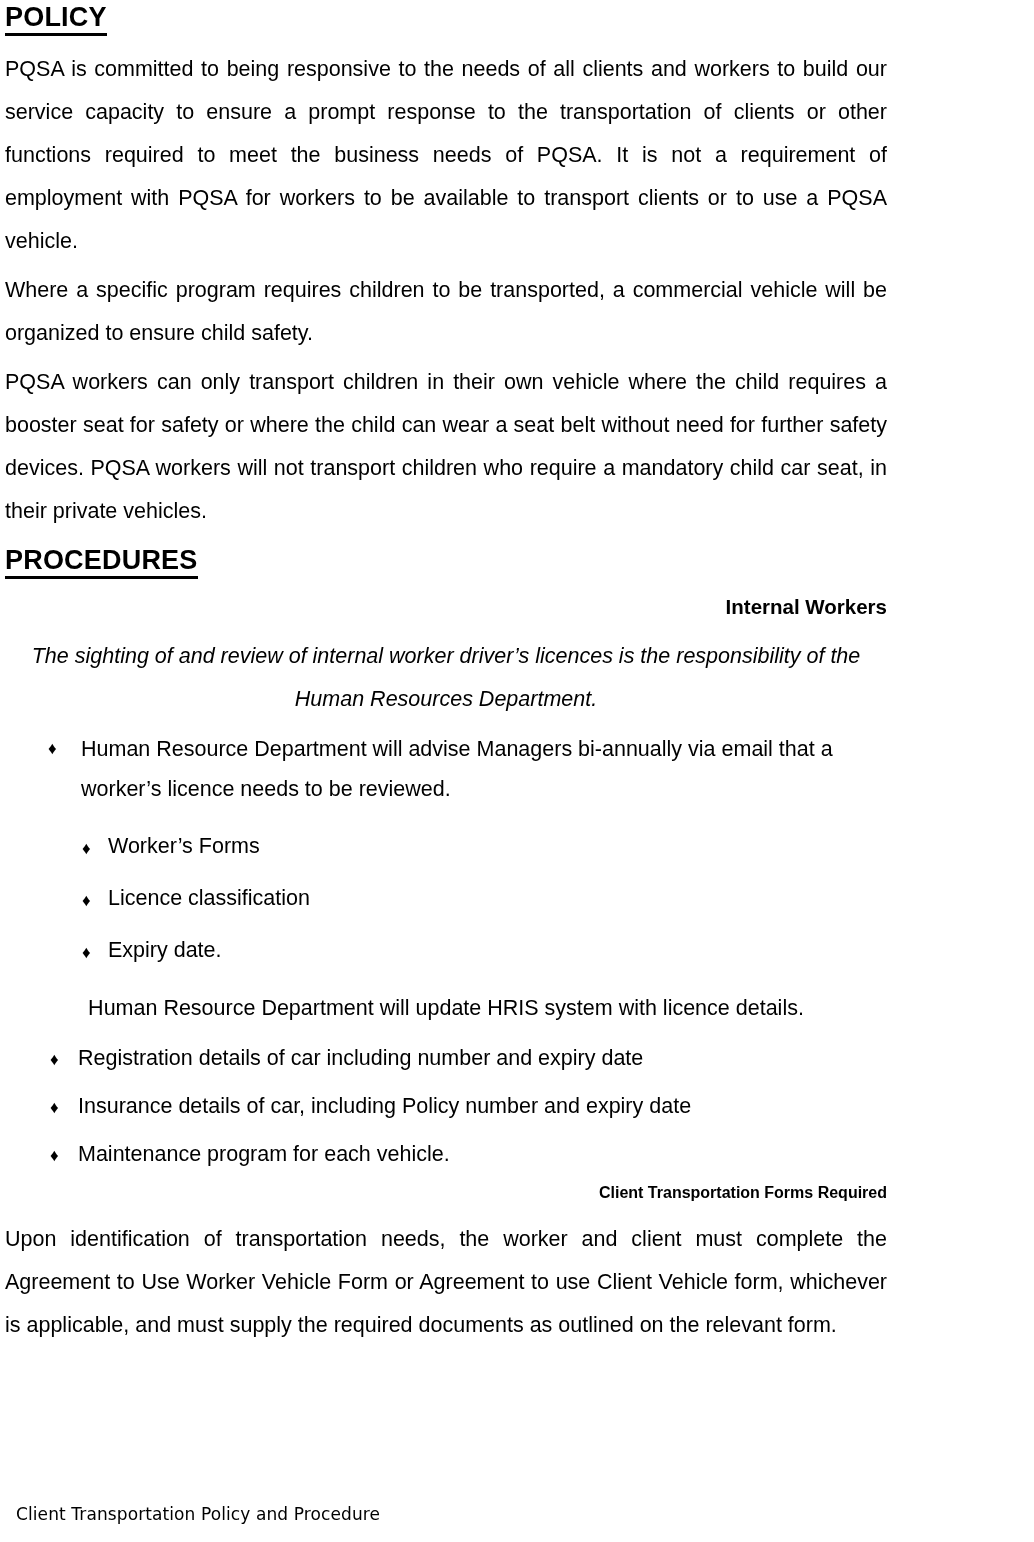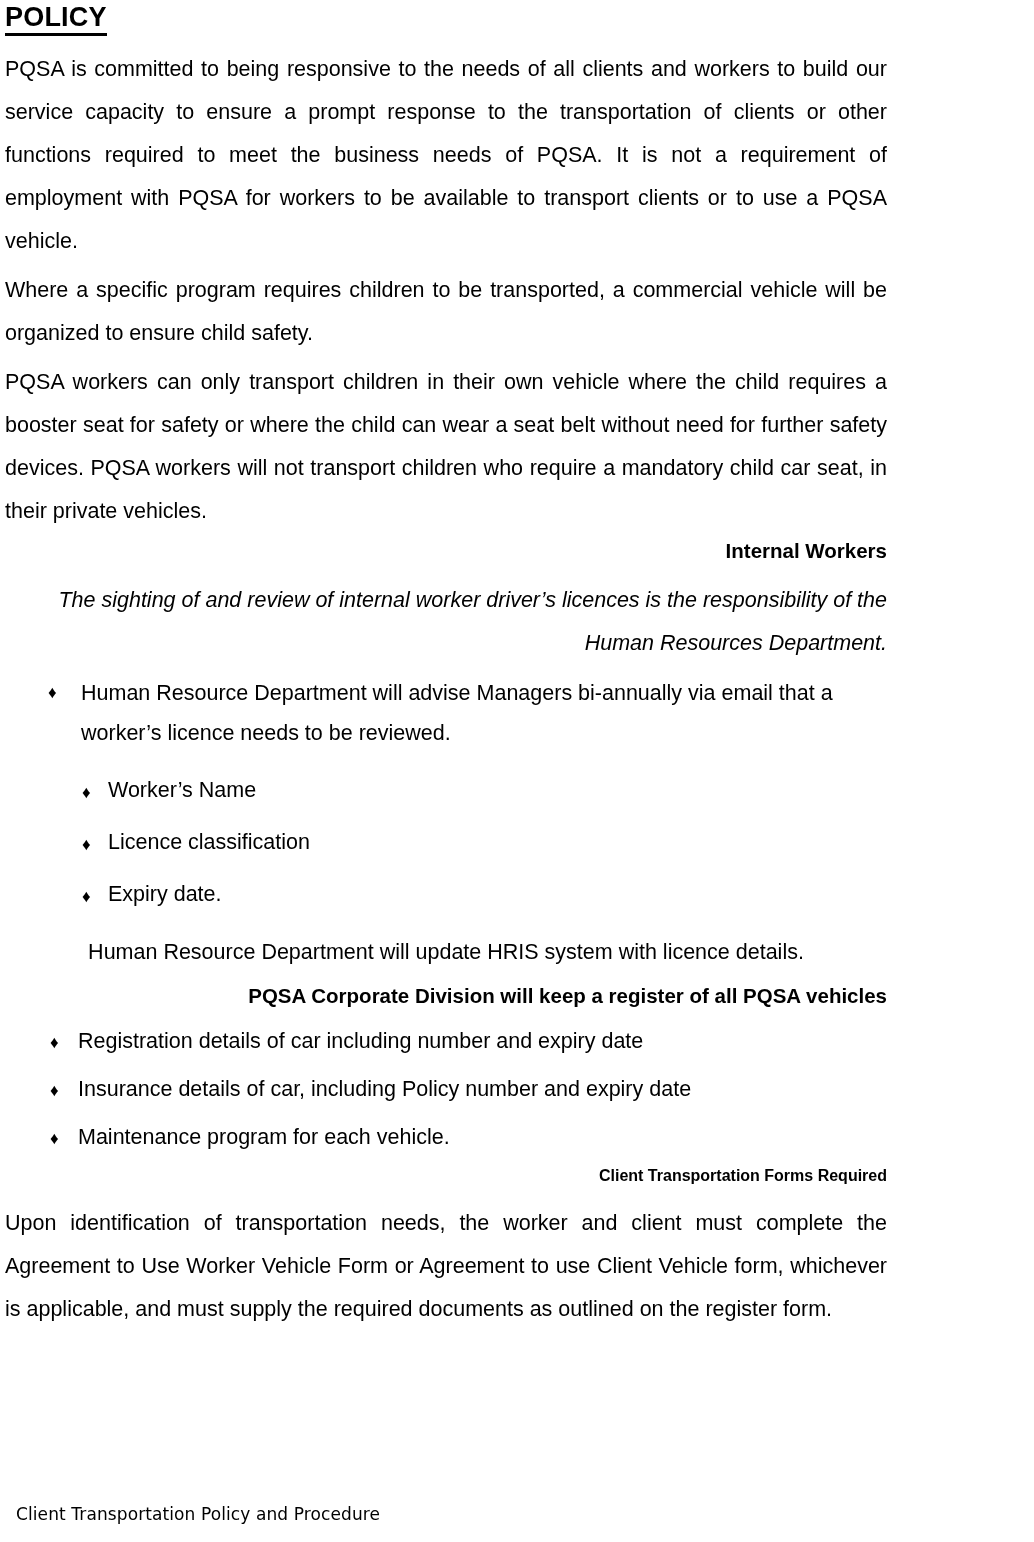--- a/index.html
+++ b/index.html
@@ -65,21 +65,21 @@
     line-height: 43px;
     margin: 0 0 6px 0;
     text-align: justify;
     text-justify: inter-word;
   }
   p.italic-para {
     font-size: 21.5px;
     line-height: 43px;
     margin: 0 0 6px 0;
     font-style: italic;
-    text-align: right;
+    text-align: center;
   }
   p.single-line {
     font-size: 21.5px;
     line-height: 36px;
     margin: 0 0 14px 0;
     text-align: center;
   }
 
   
   ul.bullets {
@@ -168,71 +168,73 @@
   <div class="content">
 
     <div class="heading-wrap policy">
       <h1 class="section-heading">POLICY</h1>
     </div>
 
     <p class="body-para">PQSA is committed to being responsive to the needs of all clients and workers to build our service capacity to ensure a prompt response to the transportation of clients or other functions required to meet the business needs of PQSA. It is not a requirement of employment with PQSA for workers to be available to transport clients or to use a PQSA vehicle.</p>
     <p class="body-para">Where a specific program requires children to be transported, a commercial vehicle will be organized to ensure child safety.</p>
     <p class="body-para">PQSA workers can only transport children in their own vehicle where the child requires a booster seat for safety or where the child can wear a seat belt without need for further safety devices. PQSA workers will not transport children who require a mandatory child car seat, in their private vehicles.</p>
 
+    <div class="heading-wrap procedures">
+      <h1 class="section-heading">PROCEDURES</h1>
+    </div>
 
     <h2 class="sub-heading">Internal Workers</h2>
 
     <p class="italic-para">The sighting of and review of internal worker driver’s licences is the responsibility of the Human Resources Department.</p>
 
     <ul class="bullets level-a">
       <li>
         <span class="bullet-glyph">♦</span>
         <span class="bullet-text">Human Resource Department will advise Managers bi-annually via email that a worker’s licence needs to be reviewed.</span>
       </li>
     </ul>
 
 
     <ul class="bullets level-b">
       <li>
         <span class="bullet-glyph">♦</span>
-        <span class="bullet-text">Worker’s Name</span>
+        <span class="bullet-text">Worker’s Forms</span>
       </li>
       <li>
         <span class="bullet-glyph">♦</span>
         <span class="bullet-text">Licence classification</span>
       </li>
       <li>
         <span class="bullet-glyph">♦</span>
         <span class="bullet-text">Expiry date.</span>
       </li>
     </ul>
 
     <p class="single-line">Human Resource Department will update HRIS system with licence details.</p>
 
-    <h2 class="sub-heading">PQSA Corporate Division will keep a register of all PQSA vehicles</h2>
 
 
     <ul class="bullets level-c">
       <li>
         <span class="bullet-glyph">♦</span>
         <span class="bullet-text">Registration details of car including number and expiry date</span>
       </li>
       <li>
         <span class="bullet-glyph">♦</span>
         <span class="bullet-text">Insurance details of car, including Policy number and expiry date</span>
       </li>
       <li>
         <span class="bullet-glyph">♦</span>
         <span class="bullet-text">Maintenance program for each vehicle.</span>
       </li>
     </ul>
 
     <h2 class="sub-heading big">Client Transportation Forms Required</h2>
 
-    <p class="body-para">Upon identification of transportation needs, the worker and client must complete the Agreement to Use Worker Vehicle Form or Agreement to use Client Vehicle form, whichever is applicable, and must supply the required documents as outlined on the register form.</p>
+    <p class="body-para">Upon identification of transportation needs, the worker and client must complete the Agreement to Use Worker Vehicle Form or Agreement to use Client Vehicle form, whichever is applicable, and must supply the required documents as outlined on the relevant form.</p>
 
   </div>
 
   <div class="footer">
     <div class="footer-left">Client Transportation Policy and Procedure</div>
     <div class="footer-right">page 5 of</div>
   </div>
 </div>
 
 </body></html>

